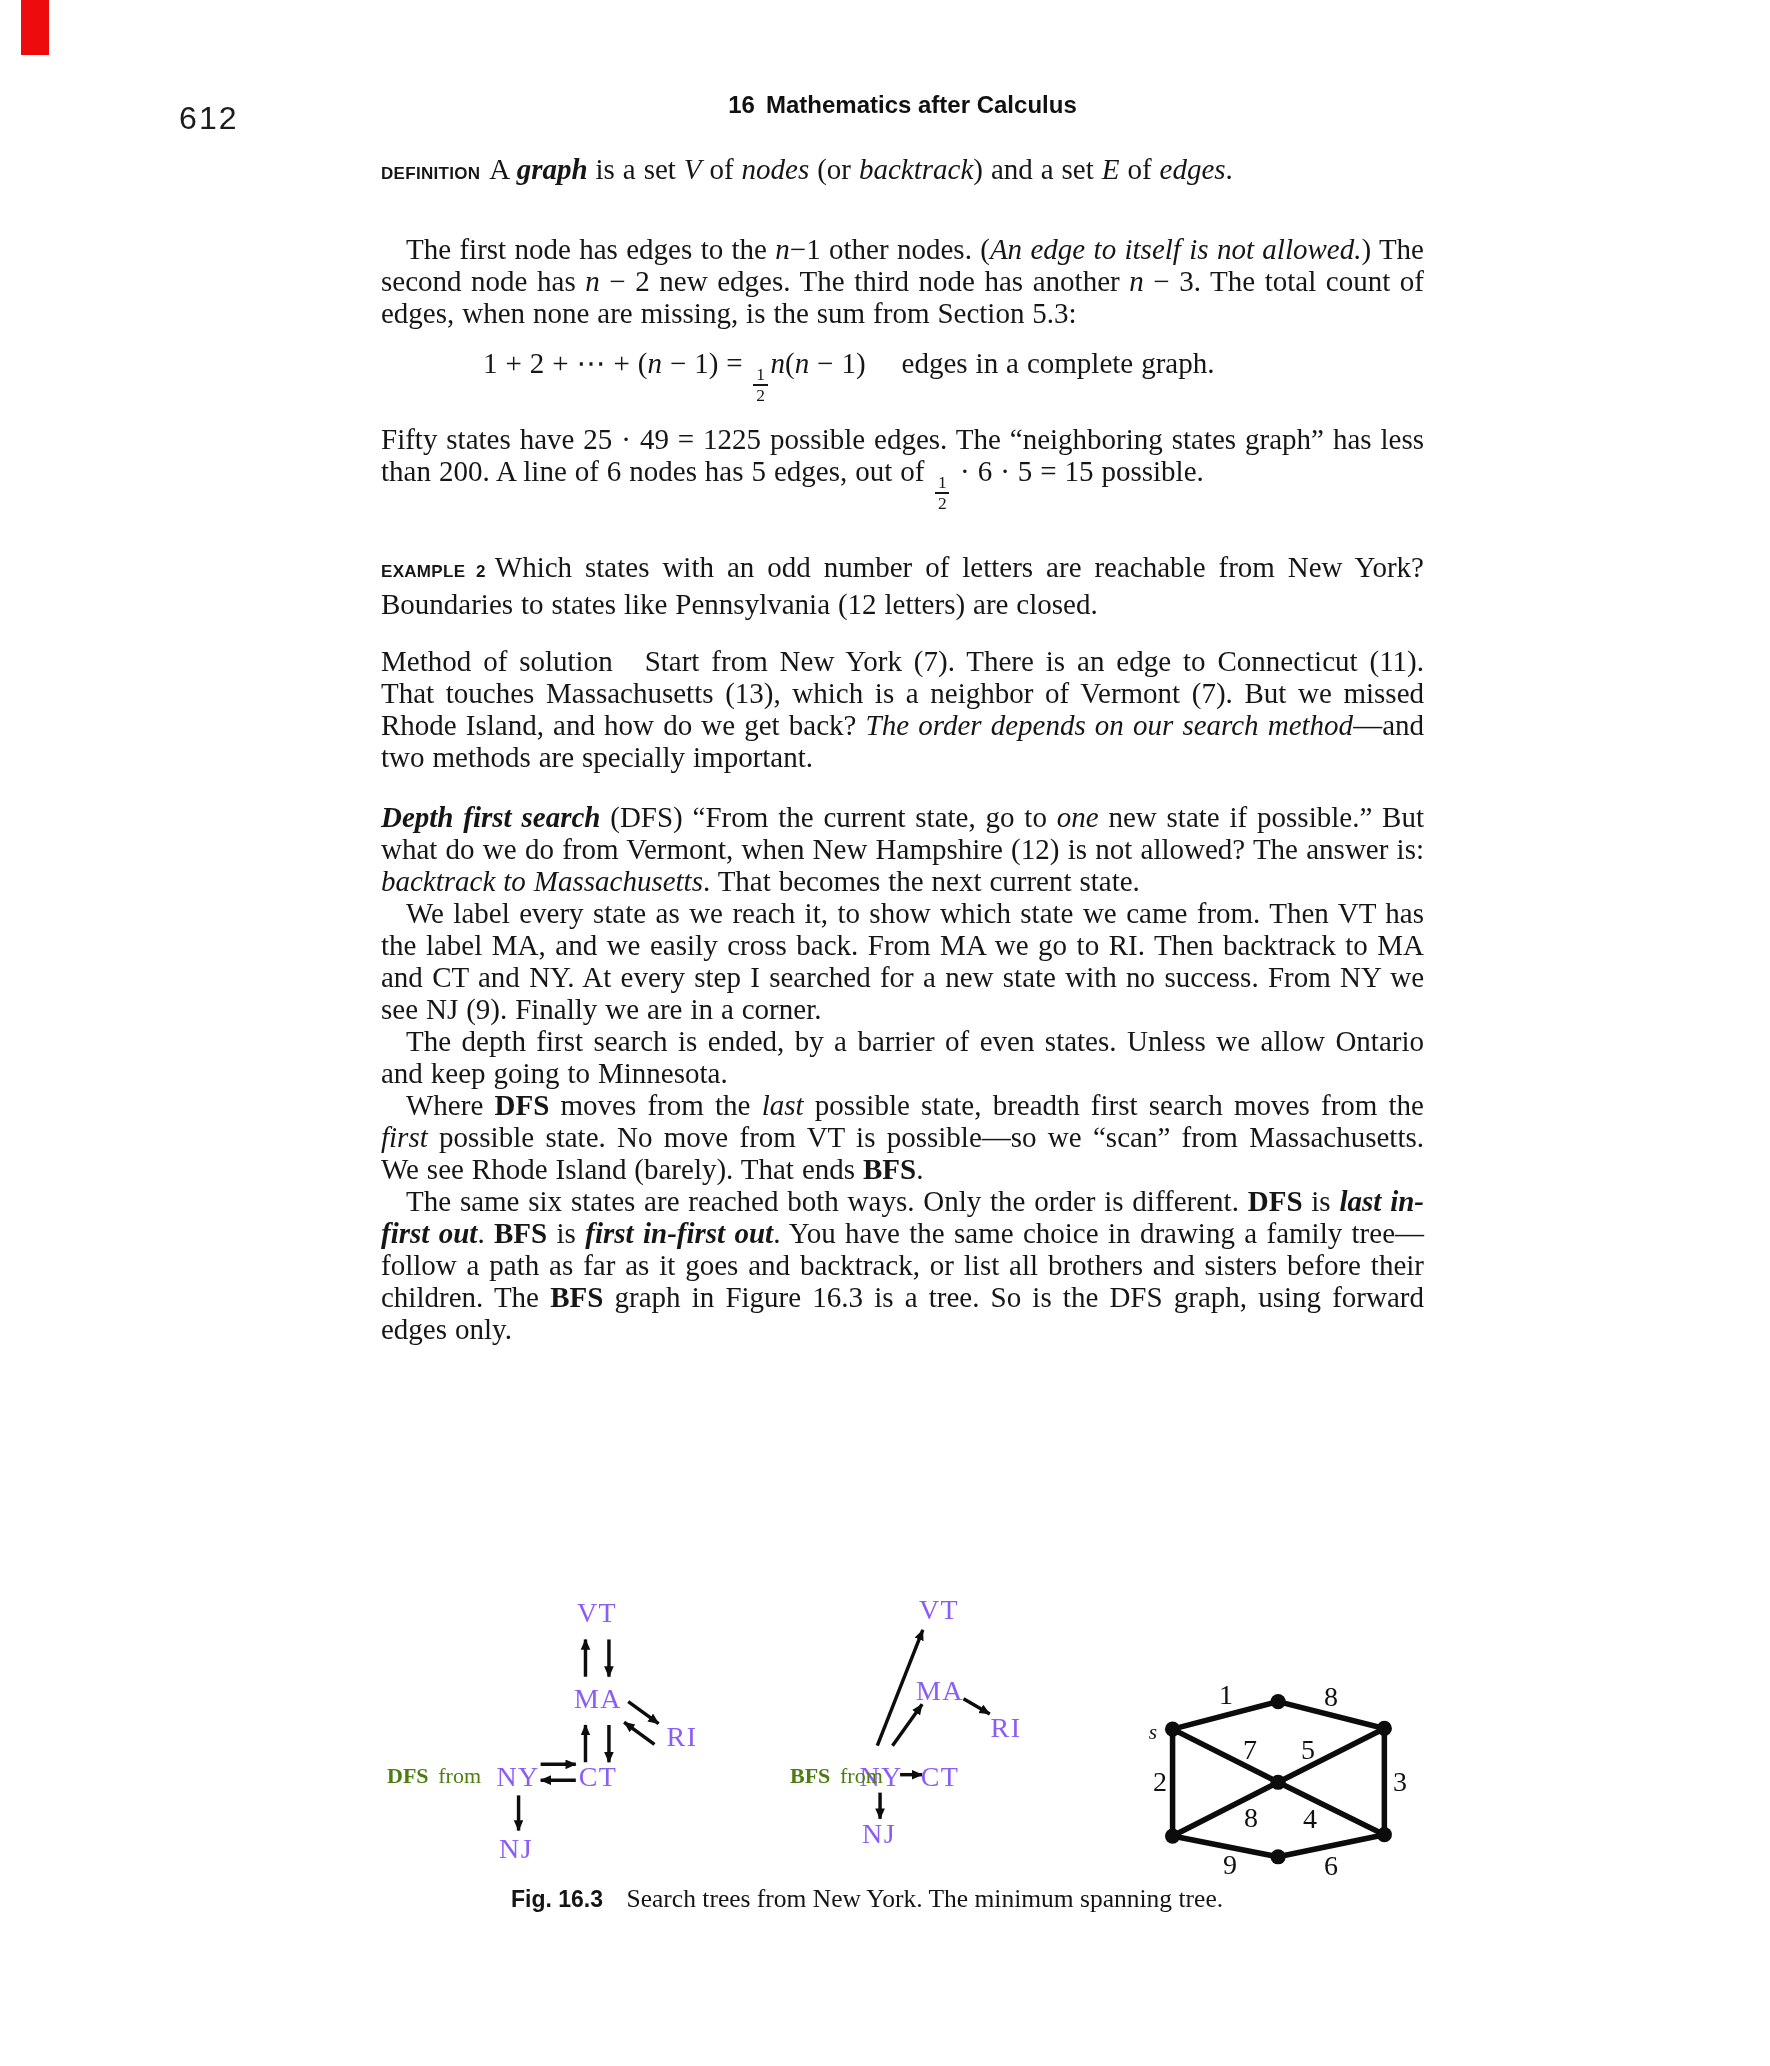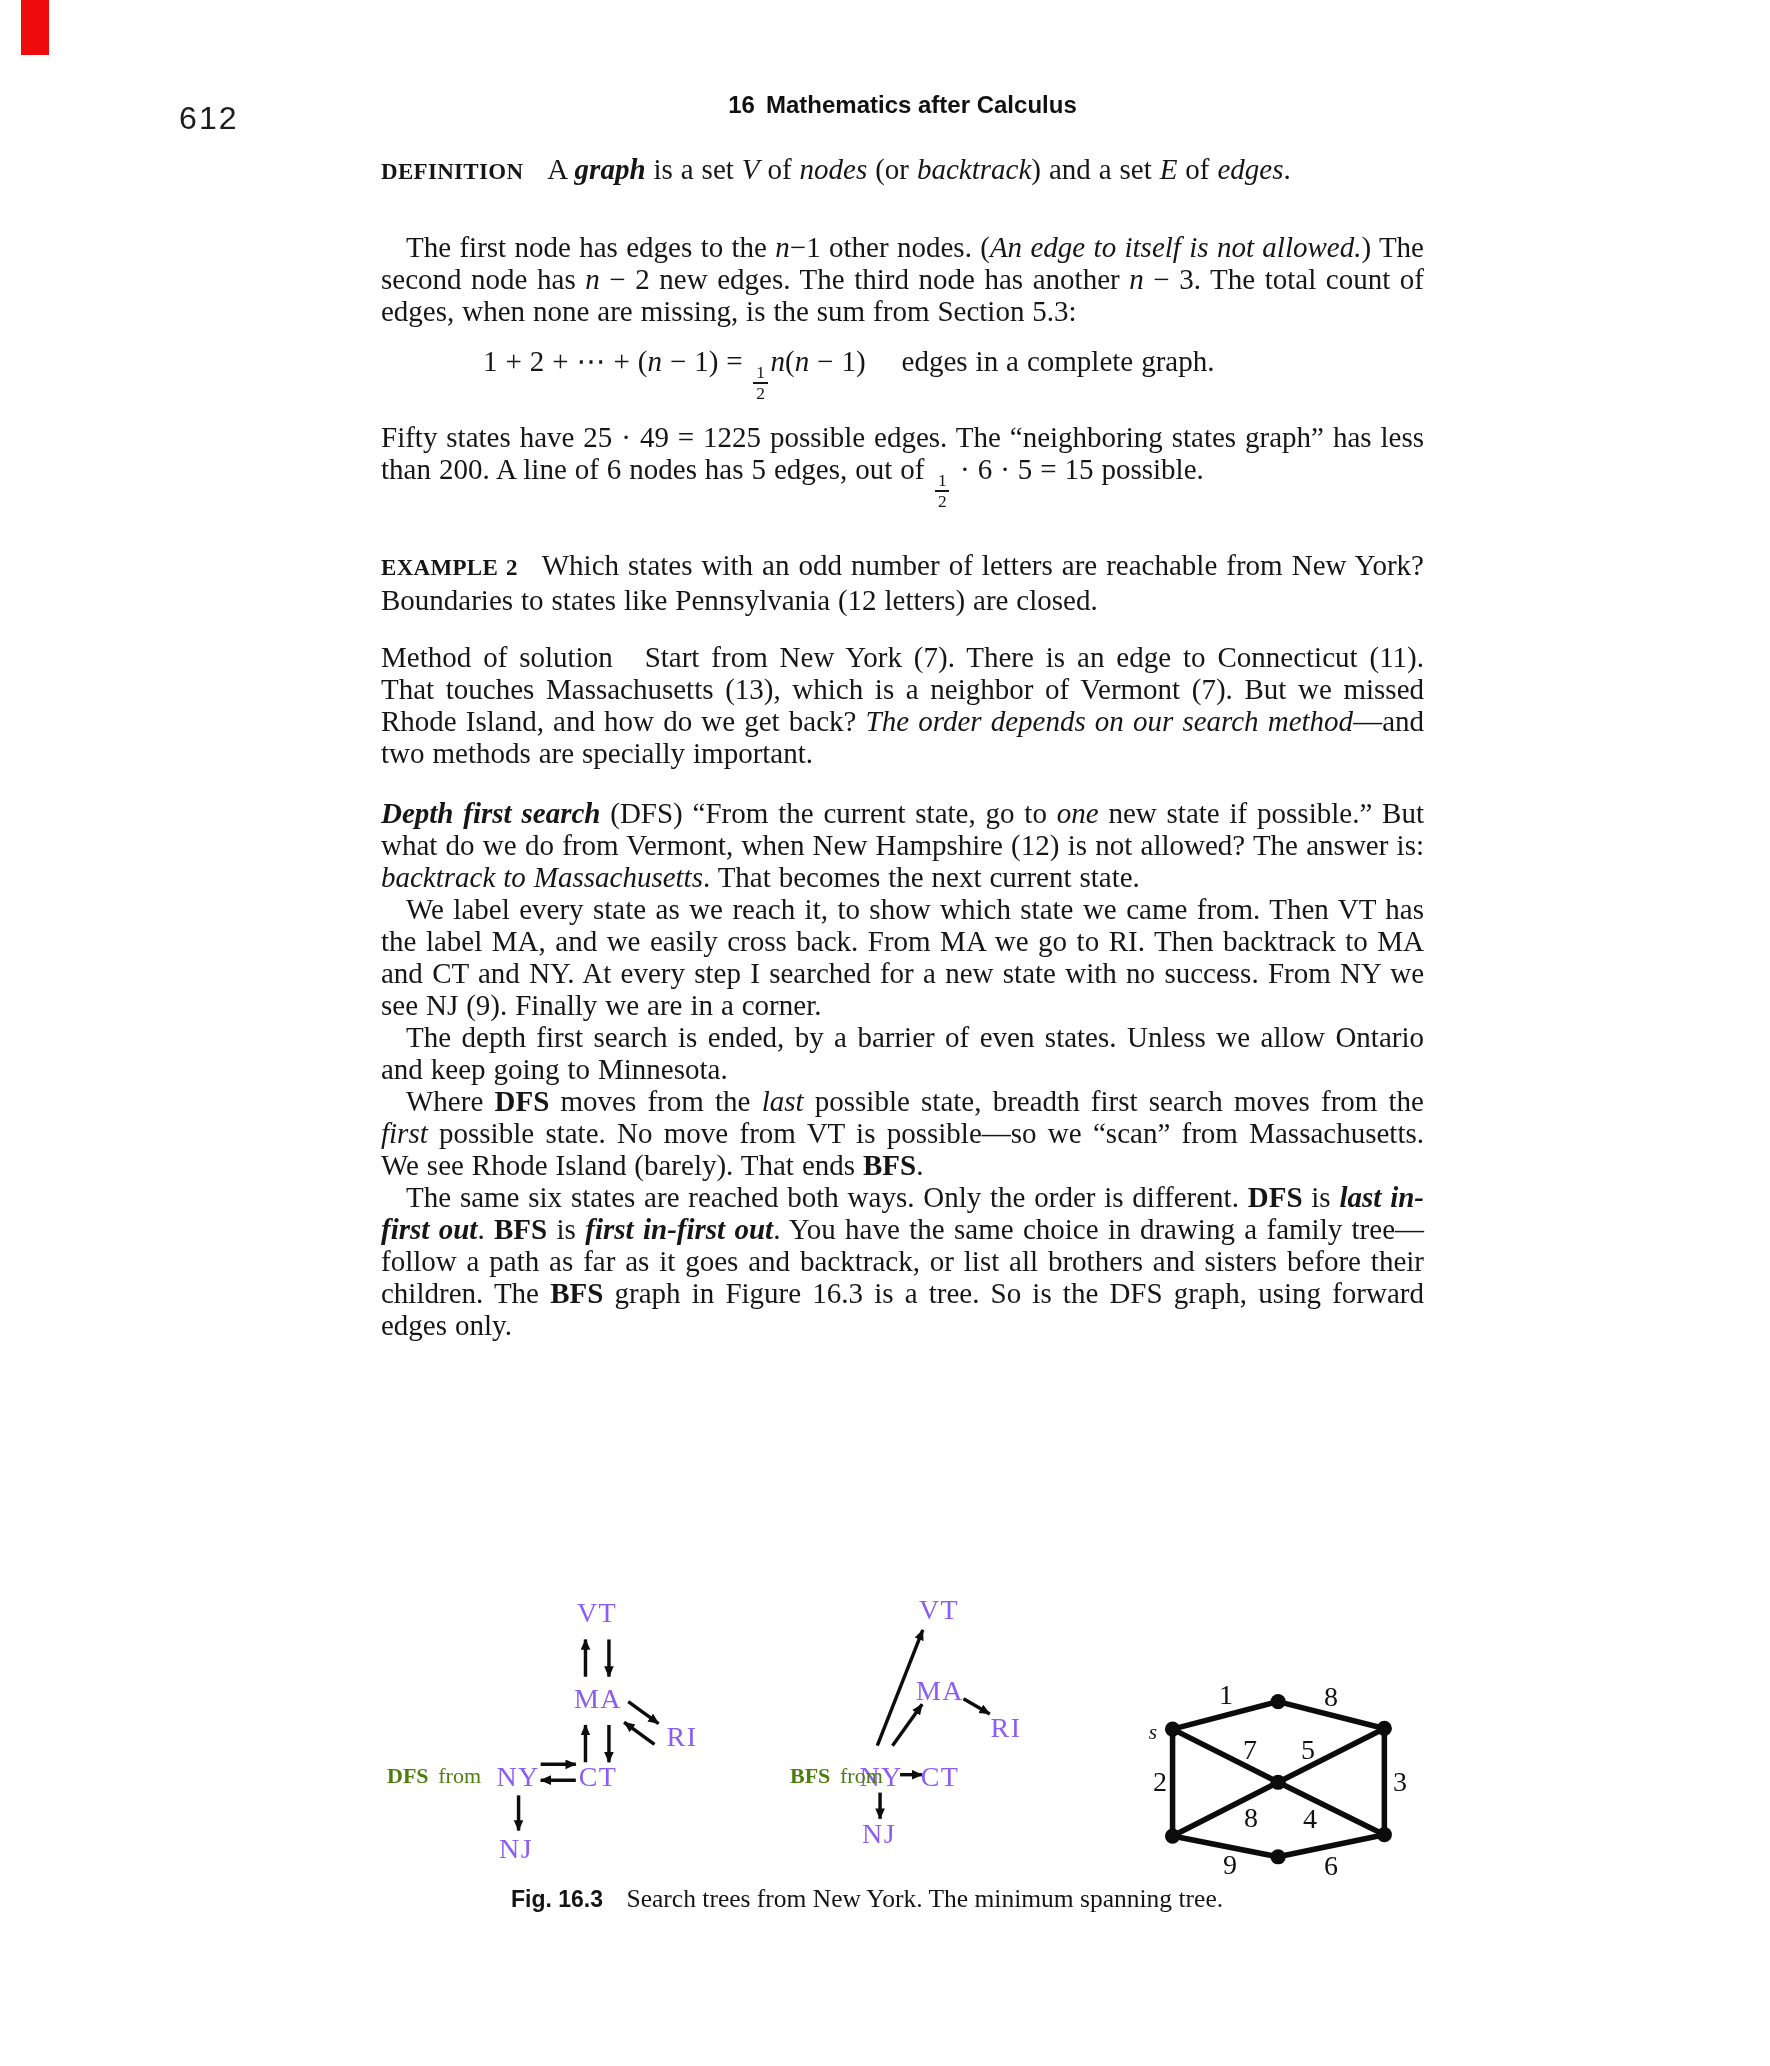--- a/index.html
+++ b/index.html
@@ -10,22 +10,22 @@
   .page-number{position:absolute;left:179px;top:100px;font-family:"Liberation Sans",sans-serif;
     font-size:32px;letter-spacing:2.1px;color:#1c1c1c;}
 
   .chapter-header{position:absolute;left:381px;top:91px;width:1043px;text-align:center;
     font-family:"Liberation Sans",sans-serif;font-weight:bold;font-size:24px;color:#111;}
   .chapter-header .num{margin-right:11px;}
 
   .content{position:absolute;left:381px;top:153px;width:1043px;font-size:29px;line-height:32px;
     text-align:justify;word-spacing:0.7px;}
   .content p{margin:0;}
-  .lbl{font-family:Liberation Serif, serif;font-weight:bold;font-size:23px;letter-spacing:0.3px;
-    margin-right:24px;}
+  .lbl{font-family:Liberation Sans, sans-serif;font-weight:bold;font-size:17px;letter-spacing:0.3px;
+    margin-right:9px;}
   .m-ex1{margin-top:30px !important;}
   .m-p1{margin-top:43px !important;}
   .m-eq{margin:18px 0 18px 0 !important;}
   .m-p2{margin-top:0 !important;}
   .m-ex2{margin-top:38px !important;}
   .m-method{margin-top:25px !important;}
   .m-dfs{margin-top:28px !important;}
   .m-bfs{margin-top:31px !important;}
   .indent{text-indent:25px;}
   .equation{text-align:left;padding-left:102px;}

